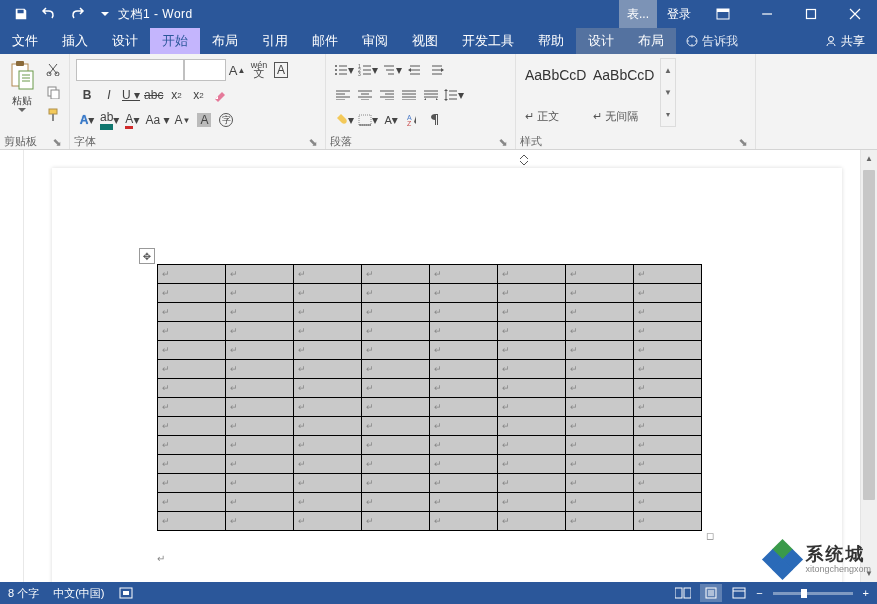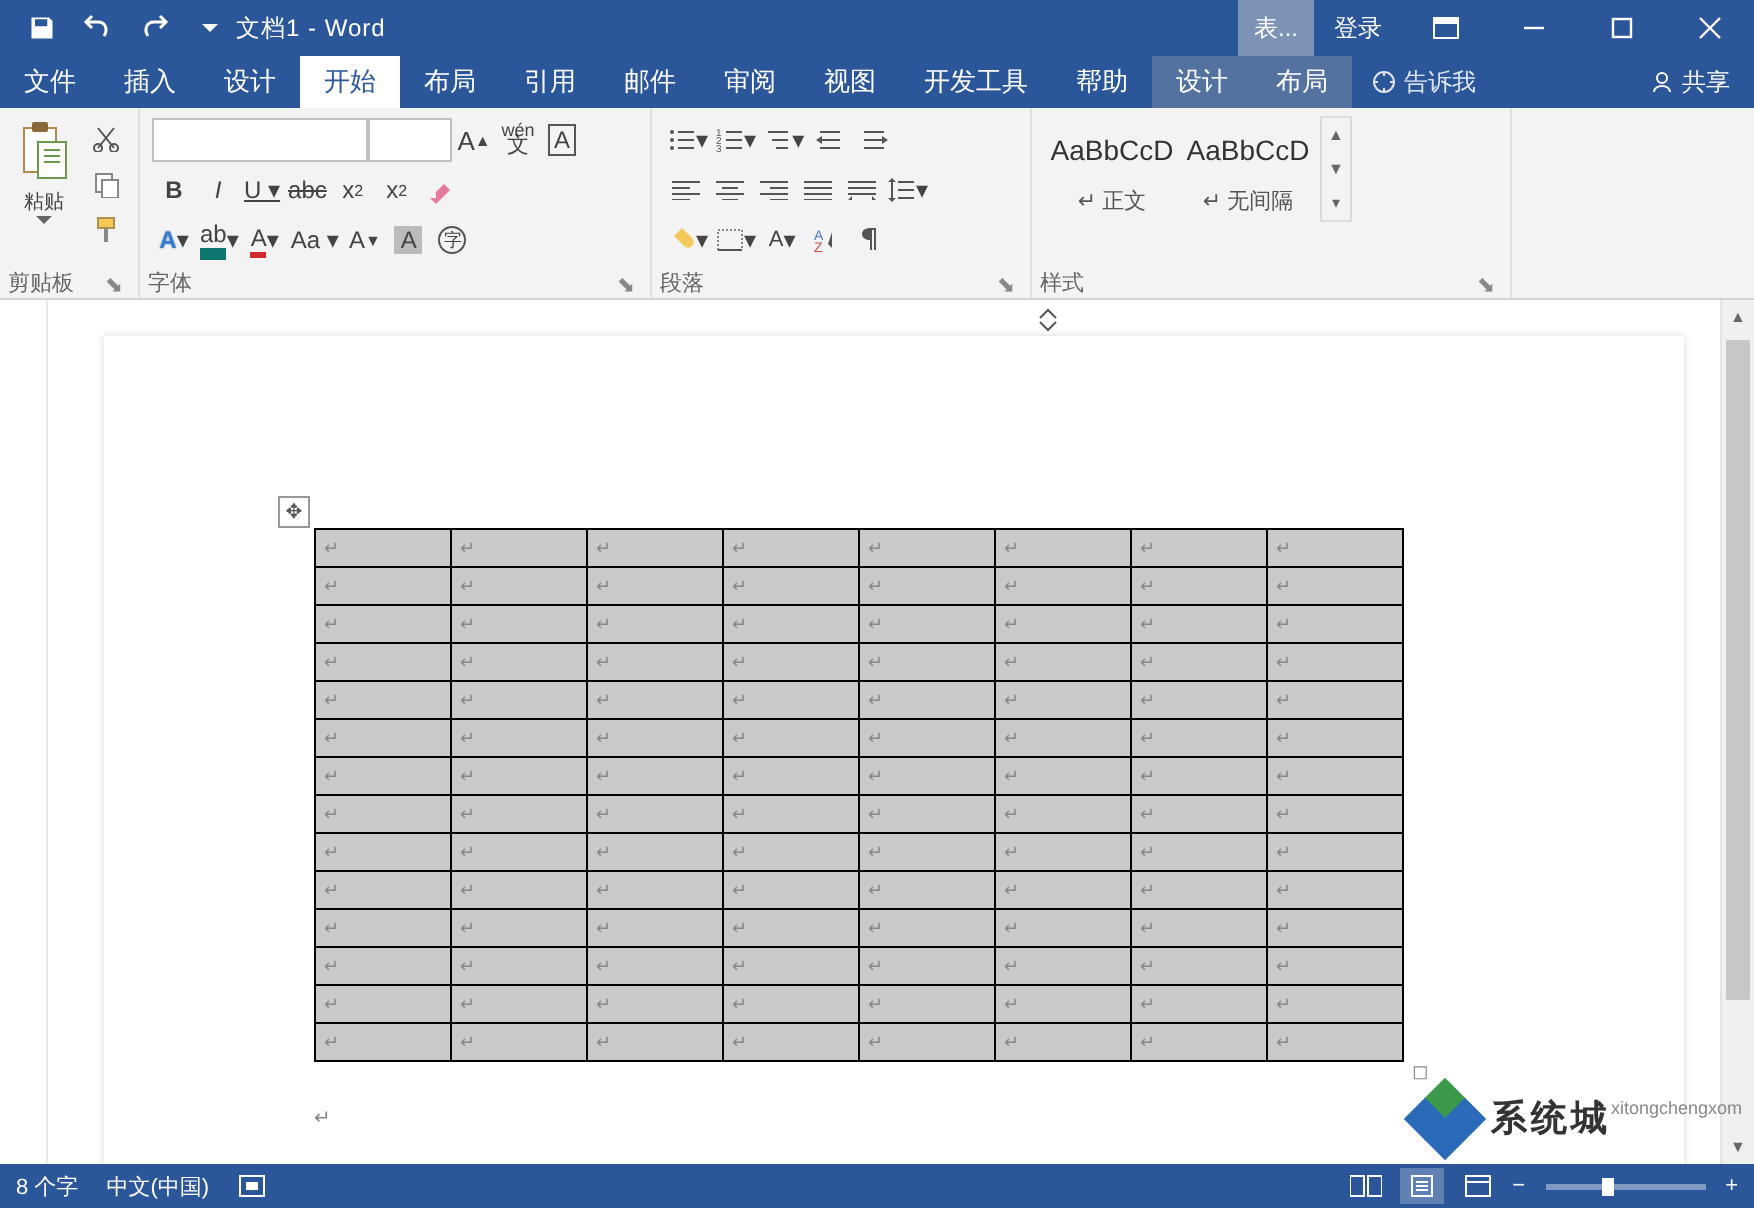--- a/index.html
+++ b/index.html
@@ -7,41 +7,41 @@
 .titlebar{height:28px;background:#2b579a;display:flex;align-items:center;color:#fff}
 .qat{display:flex;align-items:center;padding-left:8px;gap:2px}
 .qat-btn{width:26px;height:26px;display:flex;align-items:center;justify-content:center;cursor:pointer}
 .title{flex:1;text-align:left;font-size:12px;letter-spacing:.5px}
 .winright{display:flex;align-items:center;height:100%}
 .tab-ctx{background:#7c93b6;height:28px;padding:0 8px;display:flex;align-items:center;font-size:12px}
 .login{padding:0 10px;height:28px;display:flex;align-items:center;font-size:12px}
 .winbtn{width:44px;height:28px;display:flex;align-items:center;justify-content:center;cursor:pointer}
 .tabs{height:26px;background:#2b579a;display:flex;color:#fff}
 .tab{padding:0 12px;display:flex;align-items:center;font-size:13px;cursor:pointer}
-.tab.active{background:#ffffff;color:#2b579a}
+.tab.active{background:#c4b5fd;color:#2b579a}
 .tab.ctx{background:#5472a0}
 .tab-tell{display:flex;align-items:center;padding:0 10px;gap:4px;font-size:12px;color:#dfe6f2}
 .tab-share{display:flex;align-items:center;padding:0 12px;gap:4px;font-size:12px;margin-left:auto}
 .ribbon{height:96px;background:#f3f3f3;border-bottom:1px solid #d4d4d4;display:flex}
 .group{border-right:1px solid #e1e1e1;display:flex;flex-direction:column;padding:2px 4px 0}
 .gbody{flex:1;display:flex;align-items:flex-start}
 .glabel{height:16px;display:flex;align-items:center;justify-content:flex-start;font-size:11px;color:#666;position:relative}
 .glauncher{position:absolute;right:2px;bottom:1px;width:12px;height:12px;display:flex;align-items:center;justify-content:center;cursor:pointer;color:#888}
 .bigbtn{width:42px;display:flex;flex-direction:column;align-items:center;padding:4px 2px;cursor:pointer}
 .ico-lg{width:32px;height:32px;display:flex;align-items:center;justify-content:center;margin-bottom:2px}
 .smallgrid{display:flex;flex-direction:column;gap:1px;padding:2px}
 .row{display:flex;gap:0;align-items:center;height:24px}
 .sbtn{min-width:22px;height:22px;display:flex;align-items:center;justify-content:center;cursor:pointer;padding:0 2px;font-size:12px;color:#444}
 .fontbox{width:108px;height:22px;border:1px solid #c0c0c0;background:#fff;font-size:12px;padding:0 4px;color:#777}
 .sizebox{width:42px;height:22px;border:1px solid #c0c0c0;background:#fff;font-size:12px;padding:0 4px;color:#777}
 .styles{display:flex;align-items:stretch;padding:2px;gap:0}
-.style-item{width:68px;display:flex;flex-direction:column;align-items:center;justify-content:center;border:1px solid transparent;cursor:pointer;padding:2px}
+.style-item{width:68px;display:flex;flex-direction:column;justify-content:center;border:1px solid transparent;cursor:pointer;padding:2px}
 .style-prev{font-size:14px;color:#333;height:28px;display:flex;align-items:center;overflow:hidden;white-space:nowrap}
 .style-prev.big{font-size:24px;font-weight:bold;color:#1f3864}
-.style-name{font-size:11px;color:#555;margin-top:4px}
+.style-name{font-size:11px;color:#555;margin-top:20px}
 .style-arrows{width:16px;display:flex;flex-direction:column;border:1px solid #dcdcdc;margin-left:2px}
 .style-arrows div{flex:1;display:flex;align-items:center;justify-content:center;cursor:pointer;font-size:8px;color:#666}
 .doc-area{position:absolute;top:150px;left:0;right:0;bottom:22px;background:#fff;display:flex}
 .ruler-v{width:24px;background:#fff;border-right:1px solid #e8e8e8;position:relative}
 .page-wrap{flex:1;background:#fff;overflow:hidden;position:relative}
 .split-handle{position:absolute;top:0;left:490px;width:20px;height:20px;z-index:5;display:flex;flex-direction:column;align-items:center;justify-content:center;font-size:8px;color:#555;gap:-2px}
 .page{position:absolute;left:28px;top:18px;width:790px;height:540px;background:#fff;box-shadow:0 0 4px rgba(0,0,0,.15)}
 .tbl-handle{position:absolute;left:-18px;top:-16px;width:16px;height:16px;border:1px solid #999;background:#fff;display:flex;align-items:center;justify-content:center;cursor:move;font-size:10px;color:#555}
 .tbl{position:absolute;left:105px;top:96px;border-collapse:collapse}
 .tbl td{width:68px;height:19px;border:1px solid #000;background:#c9c9c9;font-size:9px;color:#888;padding-left:4px;vertical-align:middle}
@@ -52,21 +52,21 @@
 .scroll-arr{height:17px;display:flex;align-items:center;justify-content:center;font-size:8px;color:#666;cursor:pointer}
 .statusbar{position:absolute;bottom:0;left:0;right:0;height:22px;background:#2b579a;color:#fff;display:flex;align-items:center;font-size:11px;padding:0 8px;gap:14px}
 .statusbar .right{margin-left:auto;display:flex;align-items:center;gap:6px}
 .view-btn{width:22px;height:18px;display:flex;align-items:center;justify-content:center;cursor:pointer}
 .view-btn.active{background:rgba(255,255,255,.25)}
 .zoom-slider{width:80px;height:3px;background:rgba(255,255,255,.4);position:relative;margin:0 4px}
 .zoom-thumb{position:absolute;top:-3px;left:28px;width:6px;height:9px;background:#fff}
 .watermark{position:absolute;right:6px;bottom:26px;display:flex;align-items:center;gap:4px;z-index:20}
 .wm-ico{width:36px;height:36px;position:relative}
 .wm-d{position:absolute;width:15px;height:15px;transform:rotate(45deg)}
-.wm-txt{display:flex;flex-direction:row;line-height:1.1}
+.wm-txt{display:flex;flex-direction:column;line-height:1.1}
 .wm-txt .t1{font-size:18px;font-weight:bold;color:#333;letter-spacing:2px}
 .wm-txt .t2{font-size:9px;color:#888}
 svg{display:block}
 </style>
 </head>
 <body>
 
 <div class="titlebar">
   <div class="qat">
     <div class="qat-btn">

